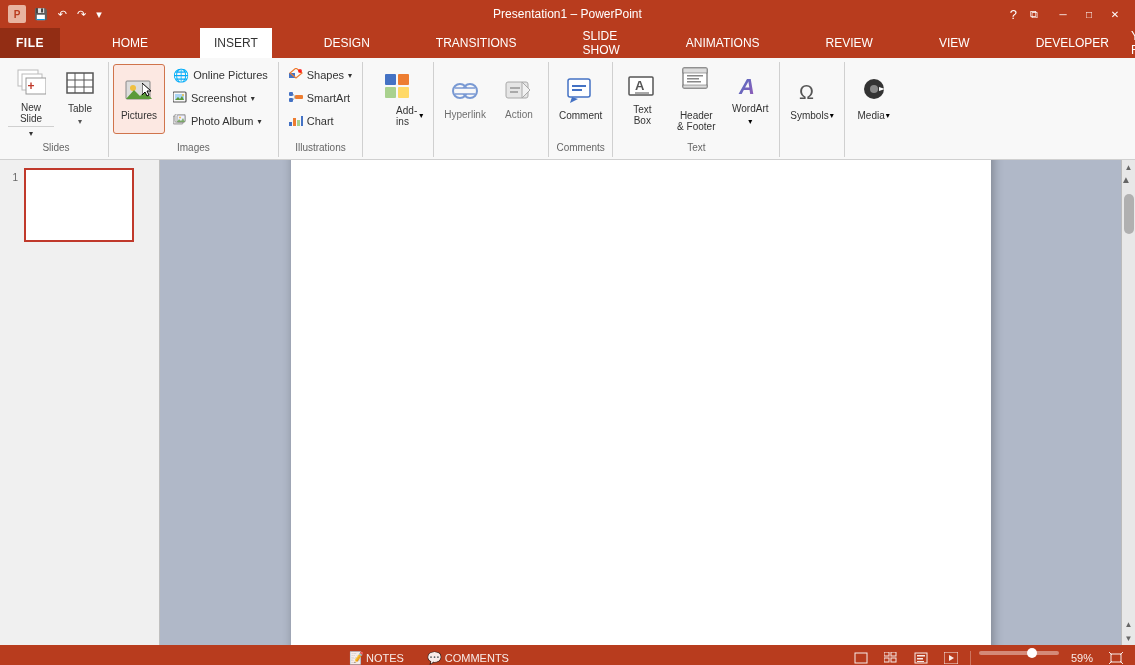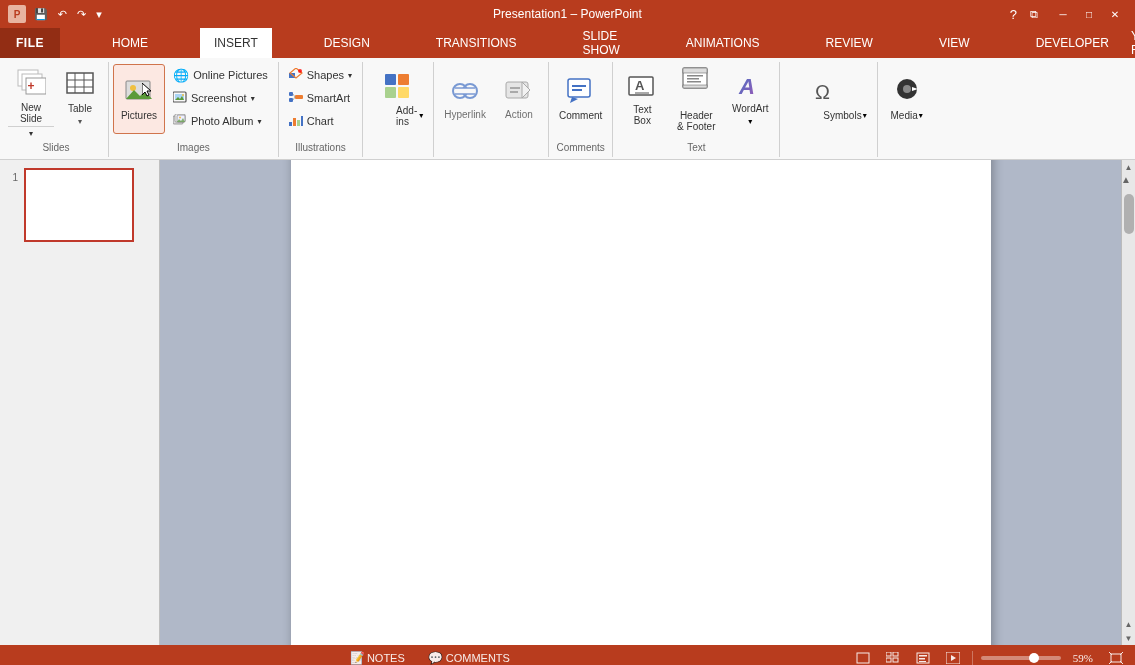--- a/index.html
+++ b/index.html
@@ -248,21 +248,21 @@
       background: #b83c1e;
       height: 26px;
       display: flex;
       align-items: center;
       padding: 0 8px;
       color: white;
       font-size: 11px;
     }
     .status-left { display: flex; align-items: center; gap: 12px; }
     .status-mid { flex: 1; display: flex; align-items: center; justify-content: center; gap: 16px; }
-    .status-right { display: flex; align-items: center; gap: 8px; font-family: Liberation Serif, serif; }
+    .status-right { display: flex; gap: 8px; }
     .status-btn { padding: 0 4px; cursor: pointer; opacity: 0.9; display: flex; align-items: center; gap: 2px; }
     .zoom-slider { width: 80px; height: 4px; background: rgba(255,255,255,0.4); border-radius: 2px; position: relative; cursor: pointer; }
     .zoom-thumb { width: 10px; height: 10px; background: white; border-radius: 50%; position: absolute; top: -3px; left: 60%; }
 
     
     .pictures-active {
       background: #fce8e2 !important;
       border: 1px solid #d0744c !important;
     }
   </style>
@@ -562,21 +562,21 @@
 
     <div class="ribbon-group">
       <div class="ribbon-group-items">
         <div class="ribbon-btn-large" style="min-width:54px;">
           <div>
             <svg width="30" height="28" viewBox="0 0 30 28">
               <text x="2" y="22" font-size="20" fill="#555">Ω</text>
             </svg>
           </div>
           <div style="display:flex;align-items:center;gap:1px;">
-            <span style="font-size:10px;color:#333;margin-left:33px;">Symbols</span>
+            <span style="font-size:10px;color:#333;">Symbols</span>
             <span style="font-size:8px;">▾</span>
           </div>
         </div>
       </div>
       <div class="ribbon-group-label"></div>
     </div>
 
     <div class="ribbon-group">
       <div class="ribbon-group-items">
         <div class="ribbon-btn-large" style="min-width:50px;">

